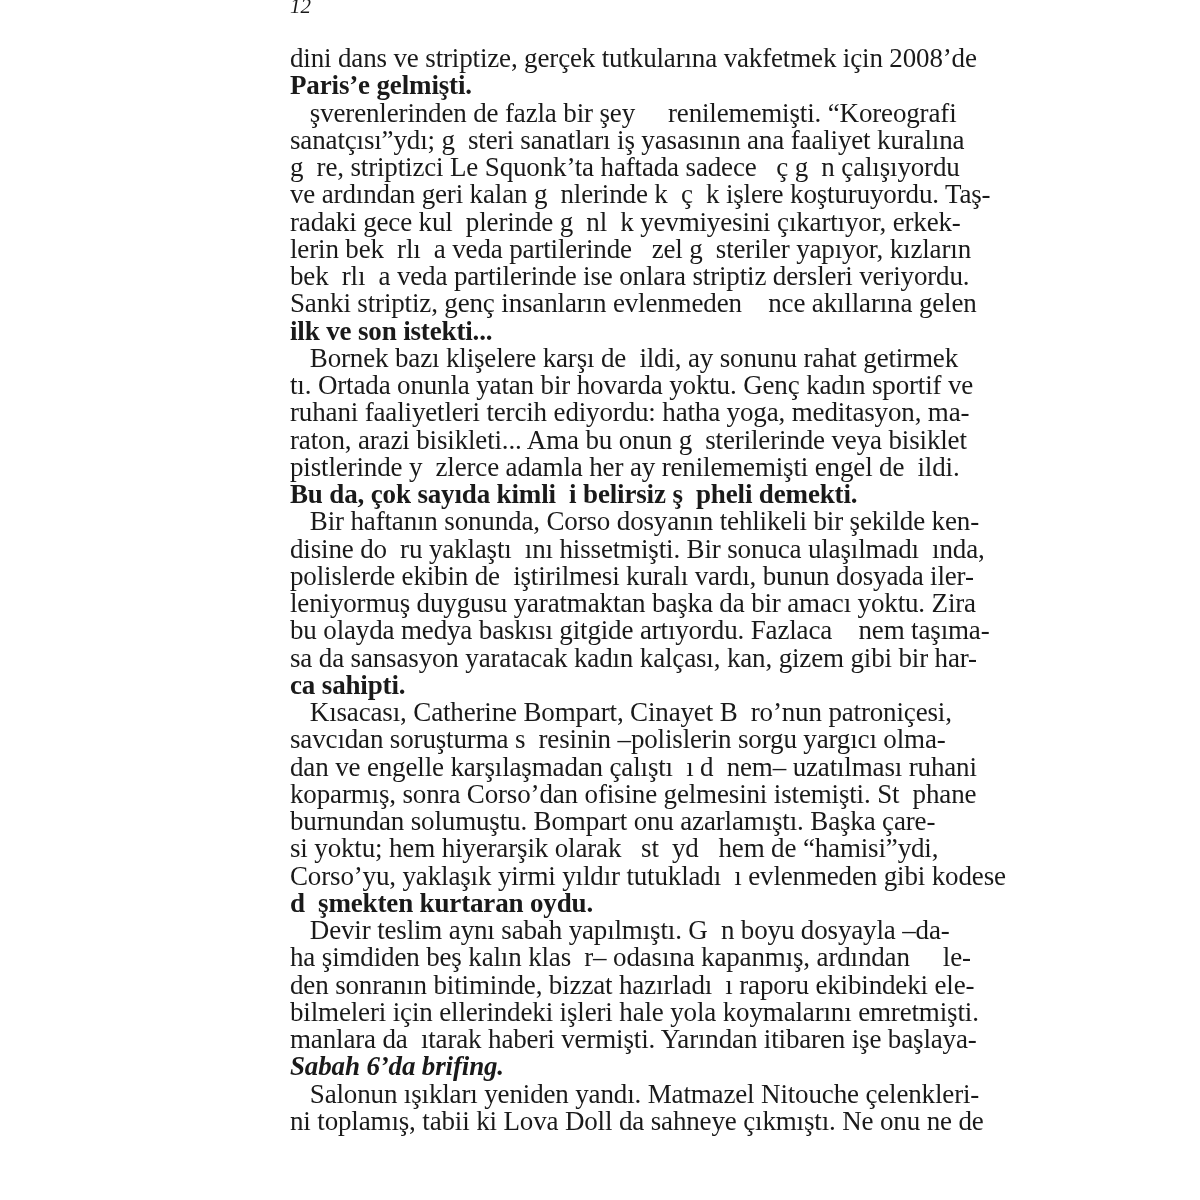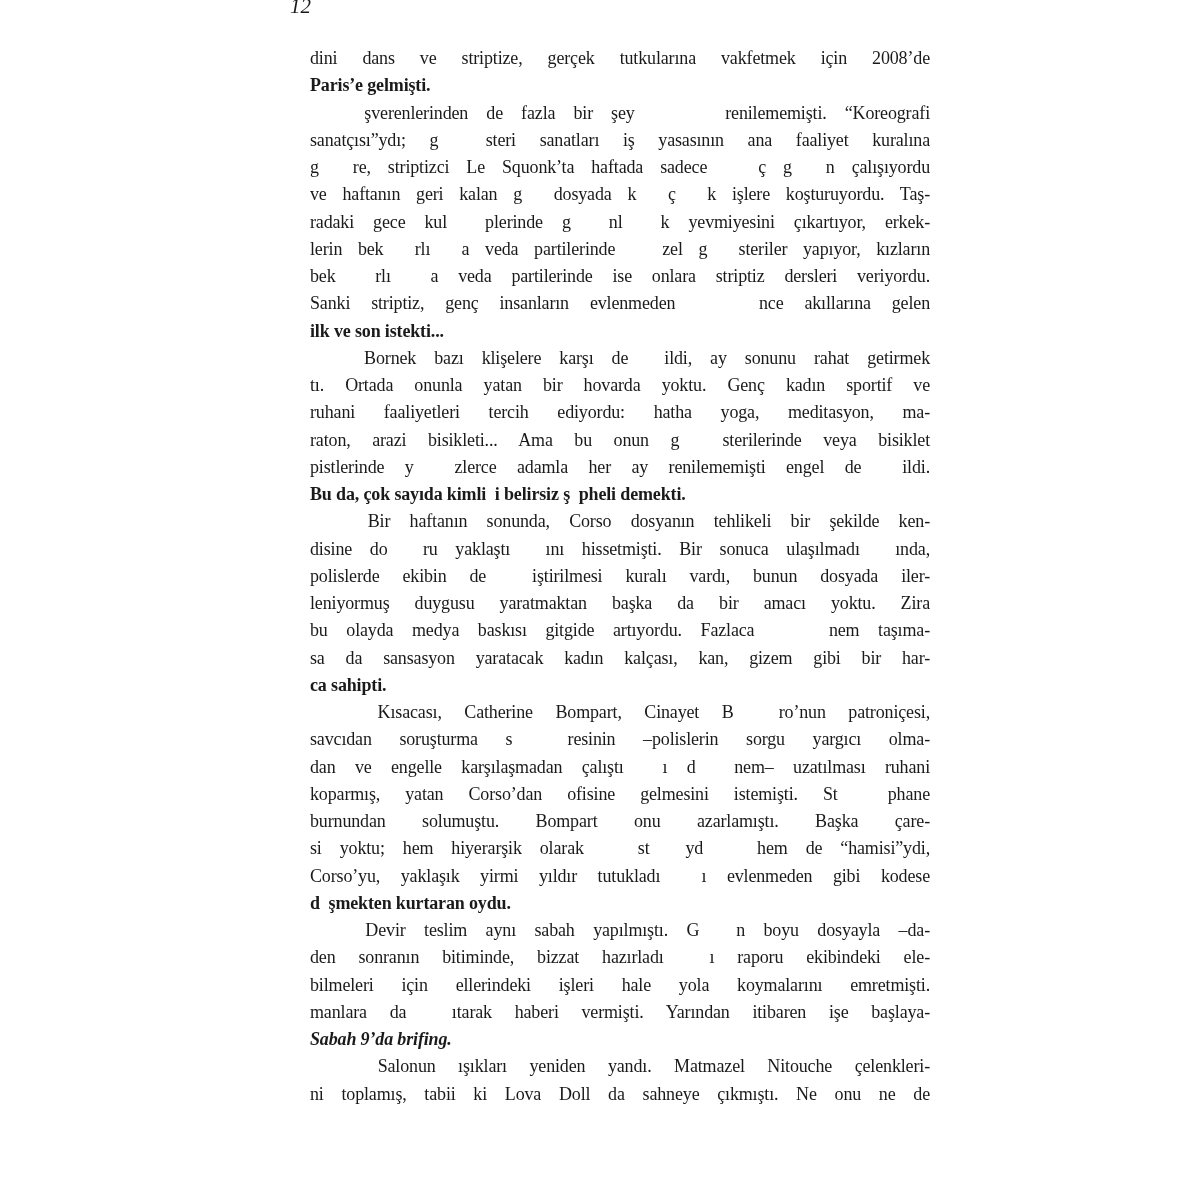--- a/index.html
+++ b/index.html
@@ -21,25 +21,24 @@
       top: -6px;
       font-size: 21px;
       font-style: italic;
       line-height: 24px;
     }
     .text-block {
       position: absolute;
       left: 290px;
       top: 45px;
       width: 620px;
-      font-size: 18px;
+      font-size: 27px;
       line-height: 27.25px;
       text-align: justify;
       letter-spacing: -0.15px;
-      margin-left: 20px;
     }
     .line {
       display: block;
       white-space: pre;
       text-align-last: justify;
       text-align: justify;
       height: 27.25px;
     }
     .line.last {
       text-align-last: left;
@@ -53,21 +52,21 @@
 <body>
 
 <div class="page-number">12</div>
 
 <div class="text-block" id="text-block">
     <span class="line">dini dans ve striptize, gerçek tutkularına vakfetmek için 2008’de</span>
     <span class="line last">Paris’e gelmişti.</span>
     <span class="line">   şverenlerinden de fazla bir şey     renilememişti. “Koreografi</span>
     <span class="line">sanatçısı”ydı; g  steri sanatları iş yasasının ana faaliyet kuralına</span>
     <span class="line">g  re, striptizci Le Squonk’ta haftada sadece   ç g  n çalışıyordu</span>
-    <span class="line">ve haftanın geri kalan g  dosyada k  ç  k işlere koşturuyordu. Taş-</span>
+    <span class="line">ve ardından geri kalan g  nlerinde k  ç  k işlere koşturuyordu. Taş-</span>
     <span class="line">radaki gece kul  plerinde g  nl  k yevmiyesini çıkartıyor, erkek-</span>
     <span class="line">lerin bek  rlı  a veda partilerinde   zel g  steriler yapıyor, kızların</span>
     <span class="line">bek  rlı  a veda partilerinde ise onlara striptiz dersleri veriyordu.</span>
     <span class="line">Sanki striptiz, genç insanların evlenmeden    nce akıllarına gelen</span>
     <span class="line last">ilk ve son istekti...</span>
     <span class="line">   Bornek bazı klişelere karşı de  ildi, ay sonunu rahat getirmek</span>
     <span class="line">tı. Ortada onunla yatan bir hovarda yoktu. Genç kadın sportif ve</span>
     <span class="line">ruhani faaliyetleri tercih ediyordu: hatha yoga, meditasyon, ma-</span>
     <span class="line">raton, arazi bisikleti... Ama bu onun g  sterilerinde veya bisiklet</span>
     <span class="line">pistlerinde y  zlerce adamla her ay renilememişti engel de  ildi.</span>
@@ -75,25 +74,26 @@
     <span class="line">   Bir haftanın sonunda, Corso dosyanın tehlikeli bir şekilde ken-</span>
     <span class="line">disine do  ru yaklaştı  ını hissetmişti. Bir sonuca ulaşılmadı  ında,</span>
     <span class="line">polislerde ekibin de  iştirilmesi kuralı vardı, bunun dosyada iler-</span>
     <span class="line">leniyormuş duygusu yaratmaktan başka da bir amacı yoktu. Zira</span>
     <span class="line">bu olayda medya baskısı gitgide artıyordu. Fazlaca    nem taşıma-</span>
     <span class="line">sa da sansasyon yaratacak kadın kalçası, kan, gizem gibi bir har-</span>
     <span class="line last">ca sahipti.</span>
     <span class="line">   Kısacası, Catherine Bompart, Cinayet B  ro’nun patroniçesi,</span>
     <span class="line">savcıdan soruşturma s  resinin –polislerin sorgu yargıcı olma-</span>
     <span class="line">dan ve engelle karşılaşmadan çalıştı  ı d  nem– uzatılması ruhani</span>
-    <span class="line">koparmış, yatan Corso’dan ofisine gelmesini istemişti. St  phane</span>
+    <span class="line">koparmış, sonra Corso’dan ofisine gelmesini istemişti. St  phane</span>
     <span class="line">burnundan solumuştu. Bompart onu azarlamıştı. Başka çare-</span>
     <span class="line">si yoktu; hem hiyerarşik olarak   st  yd   hem de “hamisi”ydi,</span>
     <span class="line">Corso’yu, yaklaşık yirmi yıldır tutukladı  ı evlenmeden gibi kodese</span>
     <span class="line last">d  şmekten kurtaran oydu.</span>
     <span class="line">   Devir teslim aynı sabah yapılmıştı. G  n boyu dosyayla –da-</span>
+    <span class="line">ha şimdiden beş kalın klas  r– odasına kapanmış, ardından     le-</span>
     <span class="line">den sonranın bitiminde, bizzat hazırladı  ı raporu ekibindeki ele-</span>
     <span class="line">bilmeleri için ellerindeki işleri hale yola koymalarını emretmişti.</span>
     <span class="line">manlara da  ıtarak haberi vermişti. Yarından itibaren işe başlaya-</span>
-    <span class="line last italic">Sabah 9’da brifing.</span>
+    <span class="line last italic">Sabah 6’da brifing.</span>
     <span class="line">   Salonun ışıkları yeniden yandı. Matmazel Nitouche çelenkleri-</span>
     <span class="line">ni toplamış, tabii ki Lova Doll da sahneye çıkmıştı. Ne onu ne de</span>
   </div>
 
 </body></html>

